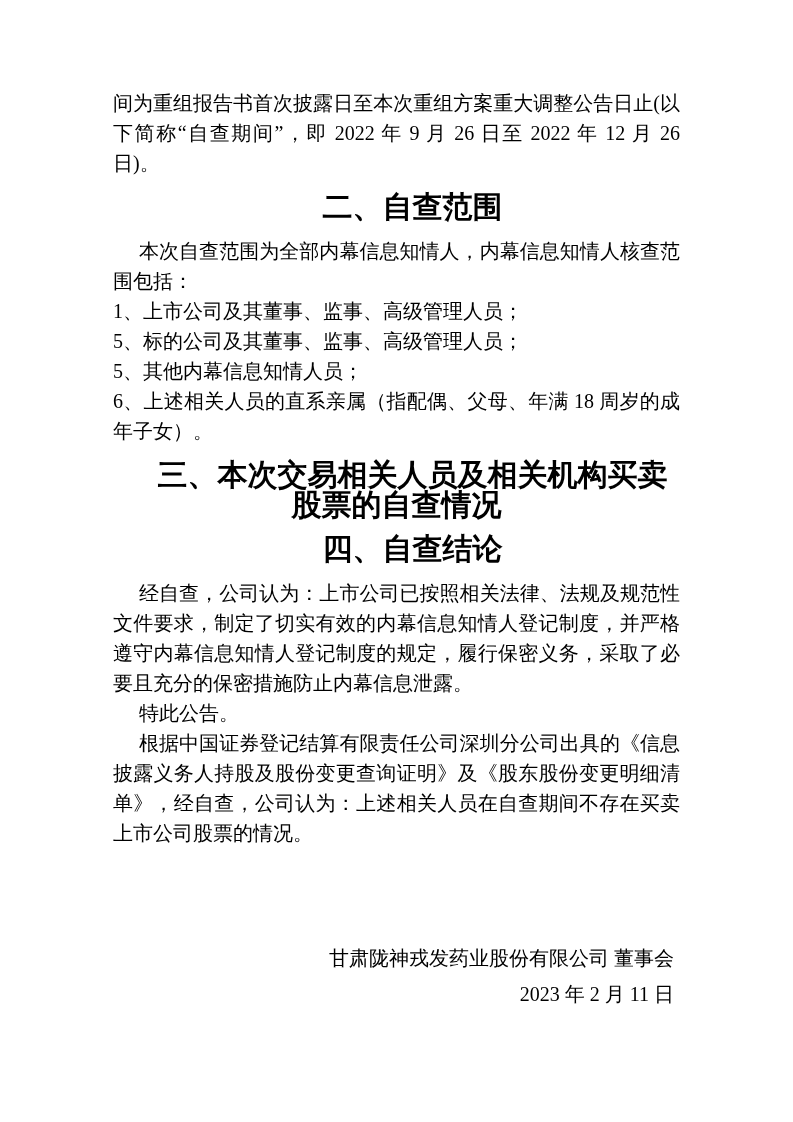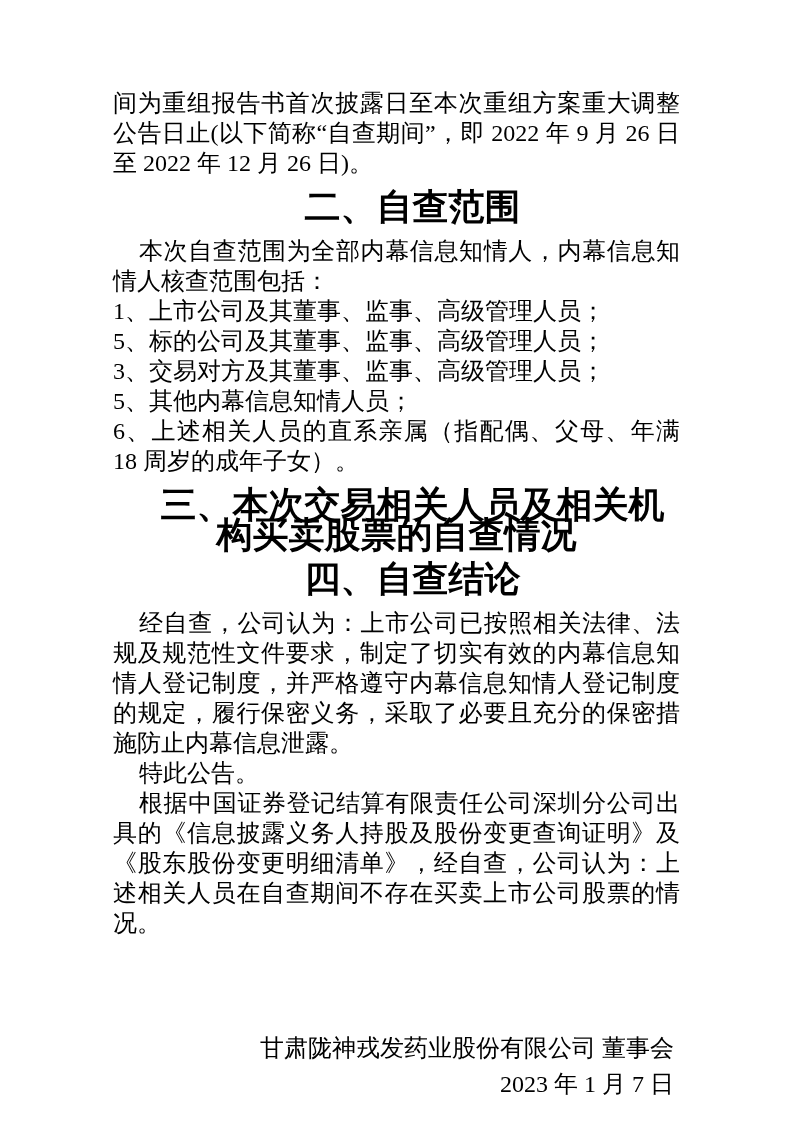--- a/index.html
+++ b/index.html
@@ -7,21 +7,21 @@
     background: #ffffff;
   }
   .page {
     position: relative;
     width: 793px;
     height: 1122px;
     margin: 0 auto;
     background: #ffffff;
     color: #000000;
     font-family: "Liberation Serif", "DejaVu Serif", serif;
-    font-size: 24px;
+    font-size: 20px;
     line-height: 30px;
     padding: 88px 113px 0 113px;
     overflow: hidden;
   }
   .para {
     text-align: justify;
     text-justify: inter-ideograph;
   }
   .para.indent {
     text-indent: 26px;
@@ -51,33 +51,32 @@
 <div class="page">
 
   <p class="para">间为重组报告书首次披露日至本次重组方案重大调整公告日止(以下简称“自查期间”，即 2022 年 9 月 26 日至 2022 年 12 月 26 日)。</p>
 
   <h2 class="heading">二、自查范围</h2>
 
   <p class="para indent">本次自查范围为全部内幕信息知情人，内幕信息知情人核查范围包括：</p>
 
   <p class="list-item">1、上市公司及其董事、监事、高级管理人员；</p>
   <p class="list-item">5、标的公司及其董事、监事、高级管理人员；</p>
-  <p class="list-item">3、交易对方及其董事、监事、高级管理人员；</p>
   <p class="list-item">5、其他内幕信息知情人员；</p>
   <p class="list-item">6、上述相关人员的直系亲属（指配偶、父母、年满 18 周岁的成年子女）。</p>
 
   <h2 class="heading">三、本次交易相关人员及相关机构买卖股票的自查情况</h2>
 
 
   <h2 class="heading">四、自查结论</h2>
 
   <p class="para indent">经自查，公司认为：上市公司已按照相关法律、法规及规范性文件要求，制定了切实有效的内幕信息知情人登记制度，并严格遵守内幕信息知情人登记制度的规定，履行保密义务，采取了必要且充分的保密措施防止内幕信息泄露。</p>
 
   <p class="para indent">特此公告。</p>
 
   <p class="para indent">根据中国证券登记结算有限责任公司深圳分公司出具的《信息披露义务人持股及股份变更查询证明》及《股东股份变更明细清单》，经自查，公司认为：上述相关人员在自查期间不存在买卖上市公司股票的情况。</p>
 
   <div class="signature">
     <p class="sig-line">甘肃陇神戎发药业股份有限公司  董事会</p>
-    <p class="sig-line">2023 年 1 月 7 日</p>
+    <p class="sig-line">2023 年 2 月 11 日</p>
   </div>
 
 </div>
 
 </body></html>

